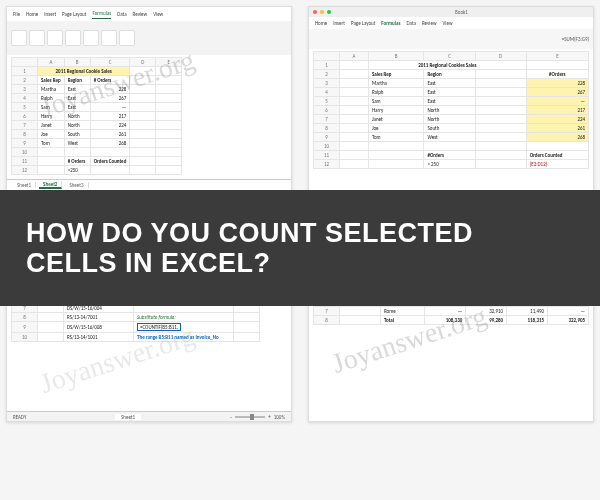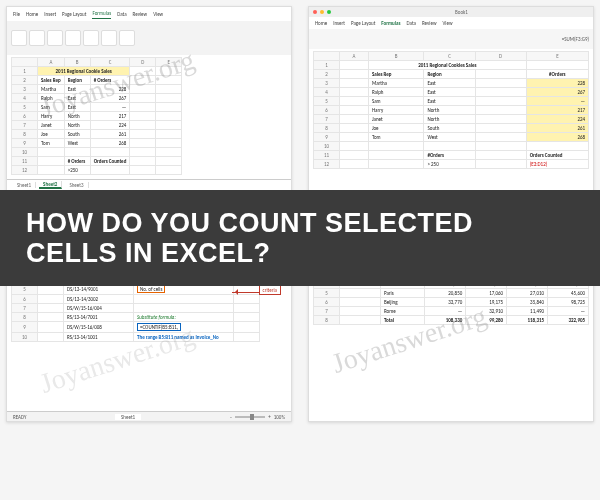--- a/index.html
+++ b/index.html
@@ -80,21 +80,21 @@
   
   .wm { position:absolute; color:rgba(120,120,120,0.28); font-size:28px; font-family:"Segoe Script","Brush Script MT",cursive; transform:rotate(-18deg); pointer-events:none; white-space:nowrap;}
   .wm.a{ left:30px; top:60px;}
   .wm.b{ left:30px; top:120px; opacity:.6;}
 
   
   .headline {
     position: absolute;
     left: 0; right: 0;
     top: 190px;
-    height: 96px;
+    height: 116px;
     background:#3b3b3b;
     display:flex;
     align-items:center;
     padding: 0 26px;
     z-index: 50;
   }
   .headline h1 {
     font-family: "Arial Black", Impact, sans-serif;
     font-weight: 900;
     font-size: 27px;

